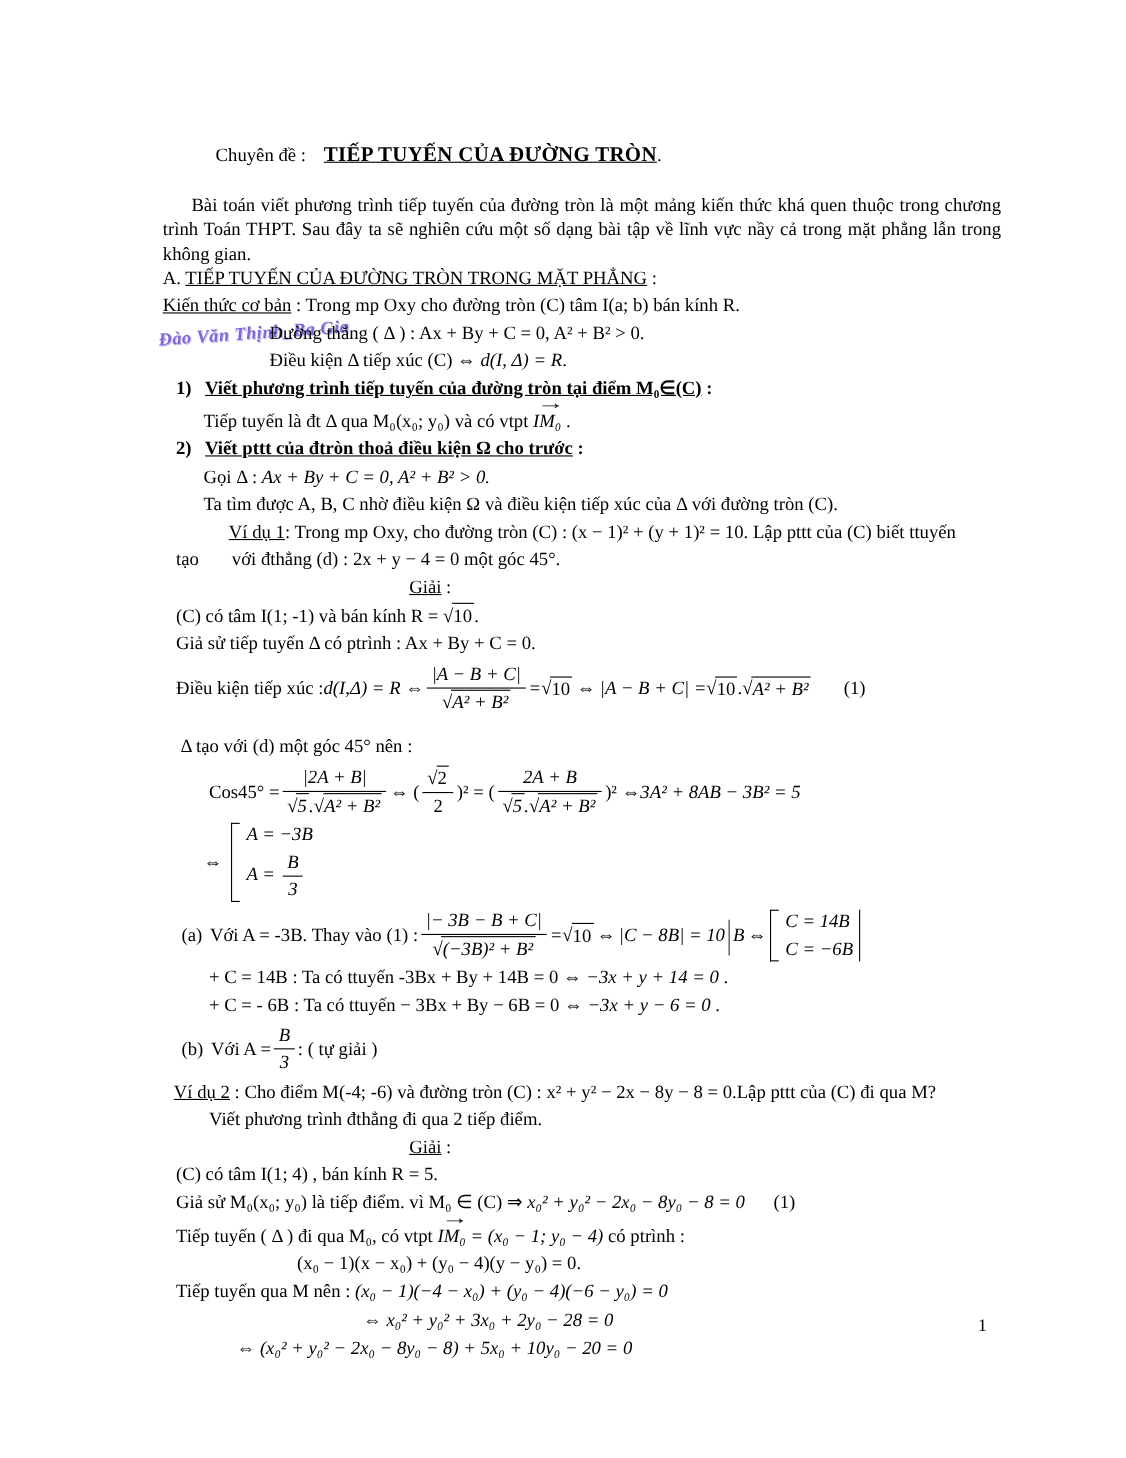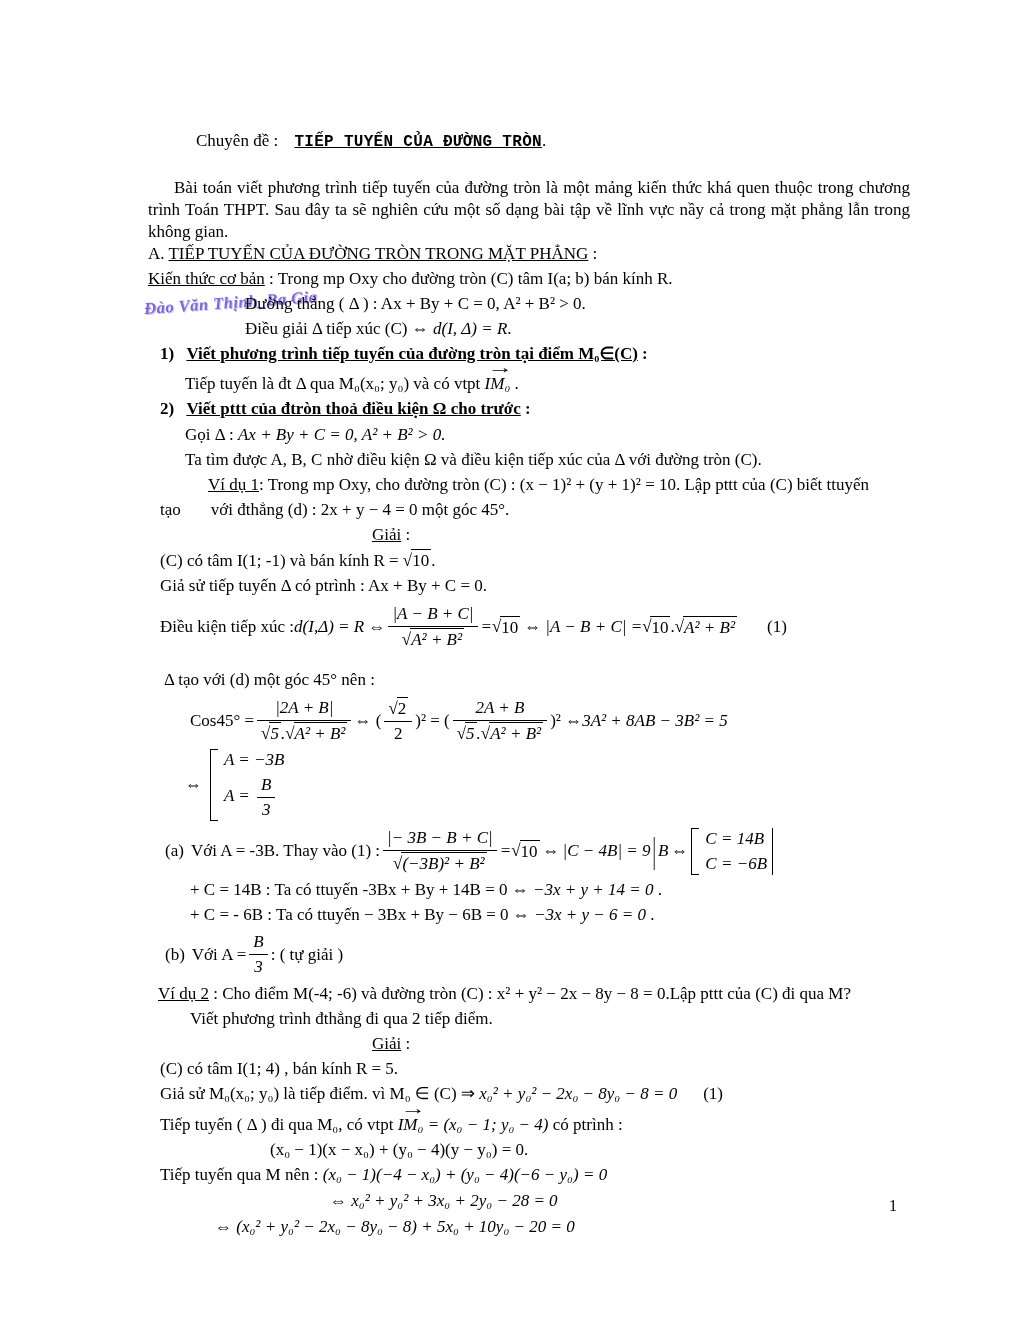--- a/index.html
+++ b/index.html
@@ -27,21 +27,21 @@
               font-style:normal; line-height:1; transform:scaleX(1.5); letter-spacing:-1px; }
   
   .cases { display:inline-flex; align-items:center; vertical-align:middle; }
   .lbracket { align-self:stretch; width:7px; border-left:1.7px solid #000;
               border-top:1.7px solid #000; border-bottom:1.7px solid #000; margin-right:6px; }
   .rbar { align-self:stretch; border-left:1.3px solid #000; margin-left:5px; }
   .rows { display:inline-flex; flex-direction:column; row-gap:3px; text-align:left; }
   .tall { display:inline-block; transform:scaleY(2.1); vertical-align:middle; margin:0 2px; font-weight:300; }
   .flexln { display:flex; align-items:center; }
   .title-line { font-size:17px; padding-left:48px; }
-  .doc-title { font-size:16px; letter-spacing:0.3px;font-family:Liberation Mono, monospace; }
+  .doc-title { font-size:19px; letter-spacing:0.3px; }
   .watermark {
     position:absolute; left:144px; top:293px; color:#7a5fd6; font-weight:bold; font-style:italic;
     font-size:16.5px; transform:rotate(-4deg); letter-spacing:0.5px;
     text-shadow: 1px 1px 0 #c9c2f2; opacity:0.95; pointer-events:none;
   }
   .pagenum { position:absolute; left:889px; top:1197px; font-size:16px; }
 </style>
 </head>
 <body>
 
@@ -58,21 +58,21 @@
 
   <div class="ln" style="padding-left:0;">
     <span>A. </span><span class="u">TIẾP TUYẾN CỦA ĐƯỜNG TRÒN TRONG MẶT PHẲNG</span><span> :</span>
   </div>
 
   <div class="ln" style="padding-left:0;">
     <span class="u">Kiến thức cơ bản</span><span> : Trong mp Oxy cho đường tròn (C) tâm I(a; b) bán kính R.</span>
   </div>
   <div class="ln" style="padding-left:97px;">Đường thẳng ( Δ ) : Ax + By + C = 0, A² + B² &gt; 0.</div>
   <div class="ln" style="padding-left:97px;">
-    <span>Điều giải Δ tiếp xúc (C) ⇔ </span><span class="m">d(I, Δ) = R</span><span>.</span>
+    <span>Điều kiện Δ tiếp xúc (C) ⇔ </span><span class="m">d(I, Δ) = R</span><span>.</span>
   </div>
 
   <div class="ln" style="margin-top:3px;">
     <span class="b">1)</span>
     <span class="b u" style="margin-left:8px;">Viết phương trình tiếp tuyến của đường tròn tại điểm M₀∈(C)</span><span class="b"> :</span>
   </div>
   <div class="ln" style="padding-left:37px; margin-top:8px;">
     <span>Tiếp tuyến là đt Δ qua M₀(x₀; y₀) và có vtpt </span><span class="vec"><span class="arr">→</span><span>IM₀</span></span><span> .</span>
   </div>
 
@@ -156,21 +156,21 @@
     <span style="margin-right:7px;">(a)</span>
     <span>Với A = -3B. Thay vào (1) : </span>
     <span class="frac m">
       <span class="num">|− 3B − B + C|</span>
       <span class="den"><span class="s">√</span><span class="rad">(−3B)² + B²</span></span>
     </span>
     <span class="m"> = </span>
     <span class="s">√</span>
       <span class="rad">10</span>
     <span style="margin:0 3px;"> ⇔ </span>
-    <span class="m">|C − 4B| = 9</span>
+    <span class="m">|C − 8B| = 10</span>
       <span class="tall">|</span>
       <span class="m">B</span>
     <span style="margin:0 3px;"> ⇔ </span>
     <span class="cases">
       <span class="lbracket"></span>
       <span class="rows">
         <span class="m">C = 14B</span>
         <span class="m">C = −6B</span>
       </span>
       <span class="rbar"></span>

